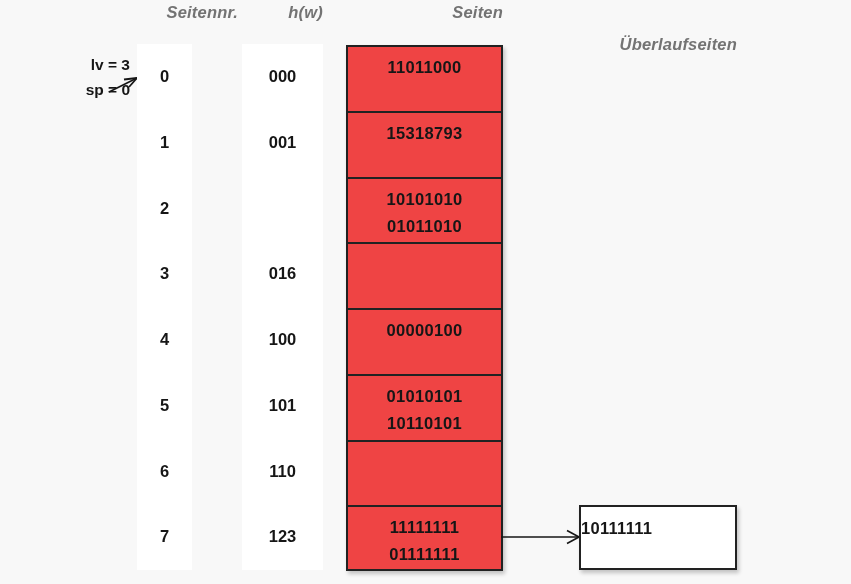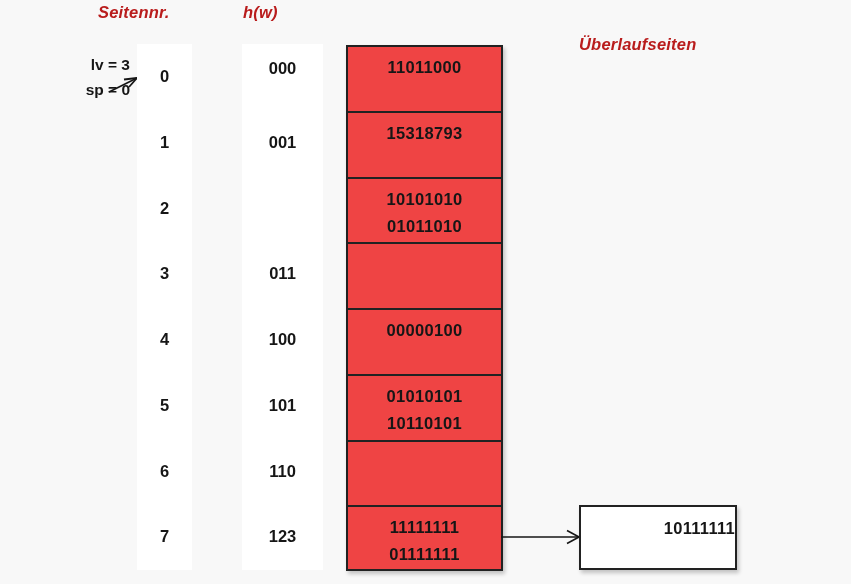--- a/index.html
+++ b/index.html
@@ -23,23 +23,23 @@
     height: 584px;
   }
 
   
   .col-header {
     position: absolute;
     font-style: italic;
     font-weight: bold;
     font-size: 16.5px;
     letter-spacing: 0.2px;
-    color: #b91c1c;
+    color: #737373;
     white-space: nowrap;
-    text-align: left;
+    text-align: right;
   }
   #hdr-seitennr { left: 98px;  top: 3px;  width: 140px; }
   #hdr-hw       { left: 243px; top: 3px;  width: 80px;  }
   #hdr-seiten   { left: 346px; top: 3px;  width: 157px; }
   #hdr-ueber    { left: 579px; top: 3px;  width: 158px; margin-top: 32px; }
 
   
   #annotation {
     position: absolute;
     left: 34px;
@@ -121,21 +121,21 @@
   #overflow-box {
     position: absolute;
     left: 579px;
     top: 505px;
     width: 158px;
     height: 65px;
     border: 2px solid #222222;
     box-sizing: border-box;
     background: #ffffff;
     box-shadow: 2px 3px 4px rgba(0,0,0,0.22);
-    text-align: right;
+    text-align: left;
     padding-top: 8px;
   }
   #overflow-box .entry {
     display: block;
     font-size: 16.5px;
     font-weight: bold;
     line-height: 27px;
     color: #161616;
     letter-spacing: 0.3px;
   }
@@ -149,20 +149,21 @@
     height: 22px;
   }
 </style>
 </head>
 <body>
 
 <div id="stage">
 
   <div class="col-header" id="hdr-seitennr">Seitennr.</div>
   <div class="col-header" id="hdr-hw">h(w)</div>
+  <div class="col-header" id="hdr-seiten">Seiten</div>
   <div class="col-header" id="hdr-ueber">Überlaufseiten</div>
 
   <div id="annotation">
     <div>lv = 3</div>
     <div>sp = 0</div>
   </div>
   <svg id="annotation-arrow" viewBox="0 0 34 24">
     <line x1="1" y1="18" x2="29" y2="4" stroke="#161616" stroke-width="1.8"></line>
     <line x1="29" y1="4" x2="16" y2="5.5" stroke="#161616" stroke-width="1.8"></line>
     <line x1="29" y1="4" x2="21" y2="13" stroke="#161616" stroke-width="1.8"></line>
@@ -173,23 +174,23 @@
 
   <div class="idx-cell" style="top:44px">0</div>
   <div class="idx-cell" style="top:109.75px">1</div>
   <div class="idx-cell" style="top:175.5px">2</div>
   <div class="idx-cell" style="top:241.25px">3</div>
   <div class="idx-cell" style="top:307px">4</div>
   <div class="idx-cell" style="top:372.75px">5</div>
   <div class="idx-cell" style="top:438.5px">6</div>
   <div class="idx-cell" style="top:504.25px">7</div>
 
-  <div class="hash-cell" style="top:36px">000</div>
+  <div class="hash-cell" style="top:44px">000</div>
   <div class="hash-cell" style="top:109.75px">001</div>
-  <div class="hash-cell" style="top:241.25px">011</div>
+  <div class="hash-cell" style="top:241.25px">016</div>
   <div class="hash-cell" style="top:307px">100</div>
   <div class="hash-cell" style="top:372.75px">101</div>
   <div class="hash-cell" style="top:438.5px">110</div>
   <div class="hash-cell" style="top:504.25px">123</div>
 
   <div id="pages-box">
     <div class="page-row" style="top:0px">
       <span class="entry">11011000</span>
     </div>
     <div class="page-row" style="top:65.75px">

